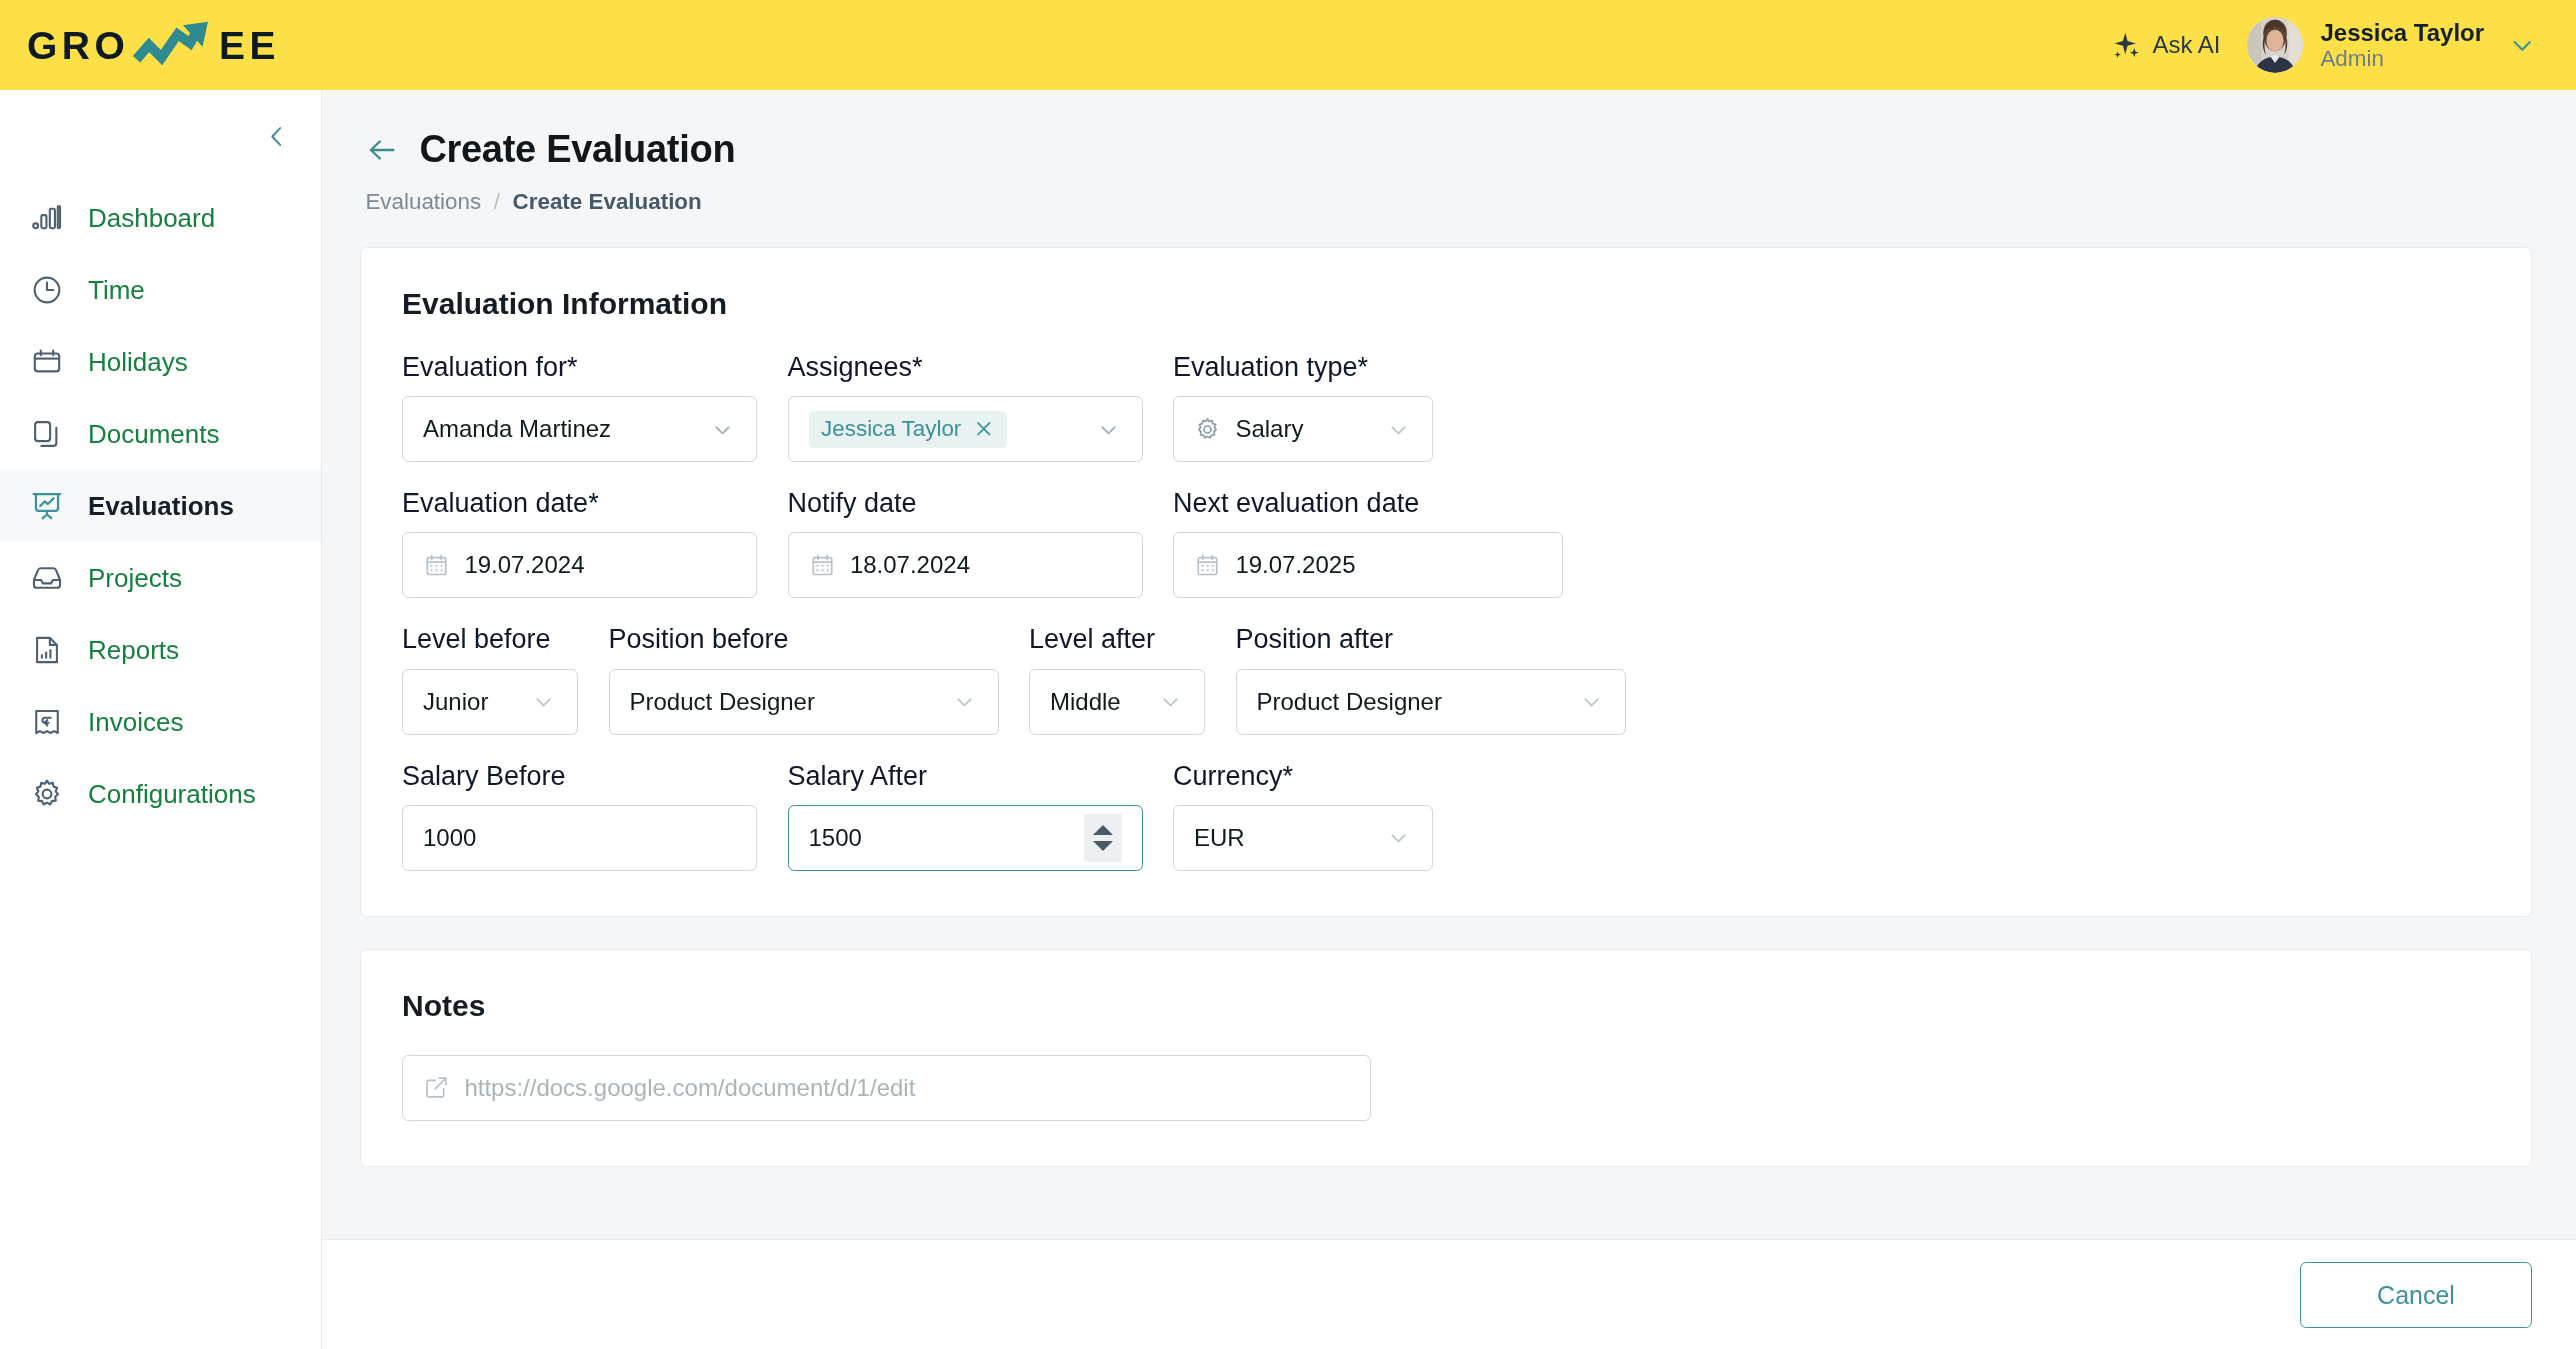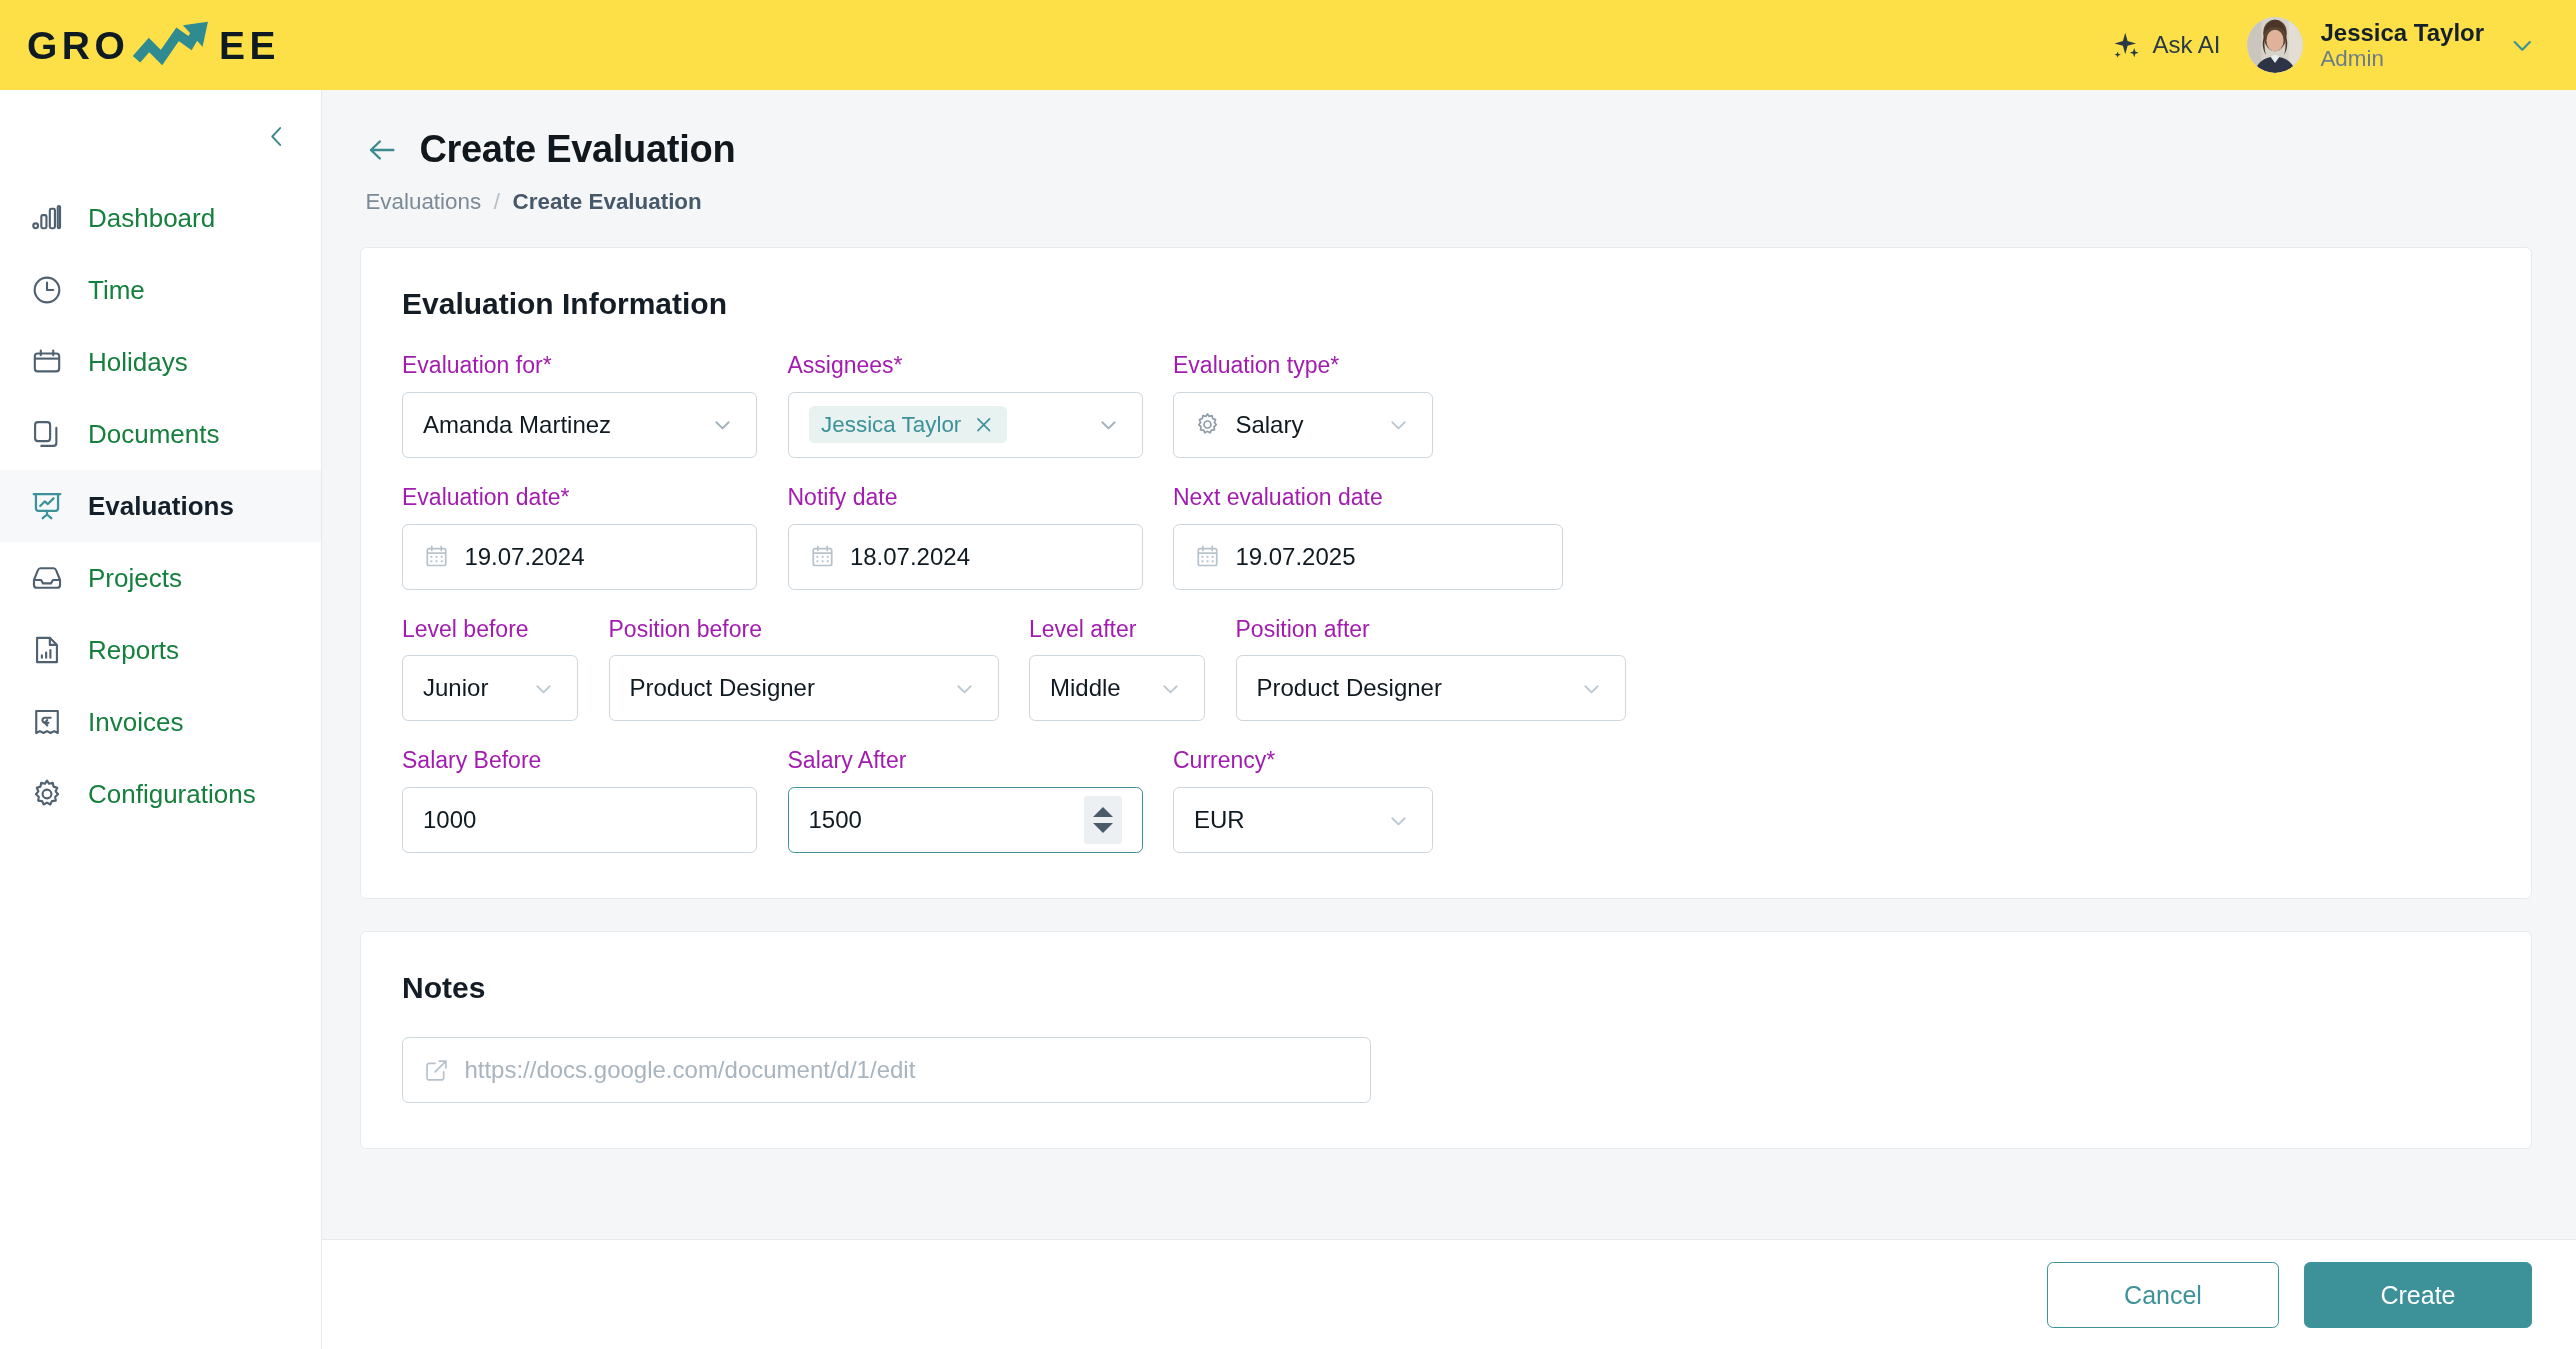--- a/index.html
+++ b/index.html
@@ -107,22 +107,22 @@
     border-radius: 6.3px;
     margin-top: 32px;
   }
   .card-pad { padding: 39px 41px 45px 41px; }
   .section-title { font-size: 30px; font-weight: 700; color: #141d25; margin-bottom: 32px; }
 
   .field-row { display: flex; gap: 30.5px; margin-bottom: 27px; }
   .field-row:last-child { margin-bottom: 0; }
   .field { display: flex; flex-direction: column; }
   .field-label {
-    font-size: 23px;
-    color: #a21caf;
+    font-size: 27px;
+    color: #0f172a;
     margin-bottom: 13.5px;
     line-height: 1.1;
   }
   .control {
     height: 66px;
     border: 0.9px solid #ccd6dd;
     border-radius: 6.3px;
     background: #ffffff;
     display: flex;
     align-items: center;
@@ -568,19 +568,18 @@
                 <path d="M14.4 3.6 H20.4 V9.6 M20.4 3.6 L10.8 13.2" fill="none" stroke="#b6c2cb" stroke-width="1.5" stroke-linecap="round" stroke-linejoin="round"></path>
               </svg>
               <span class="val placeholder">https://docs.google.com/document/d/1/edit</span>
             </div>
           </div>
         </div>
       </div>
 
       <div class="footer-bar">
         <div class="btn btn-cancel">Cancel</div>
-        <div class="btn btn-create">Create</div>
       </div>
 
     </div>
   </div>
 </div>
 
 
 </body></html>

